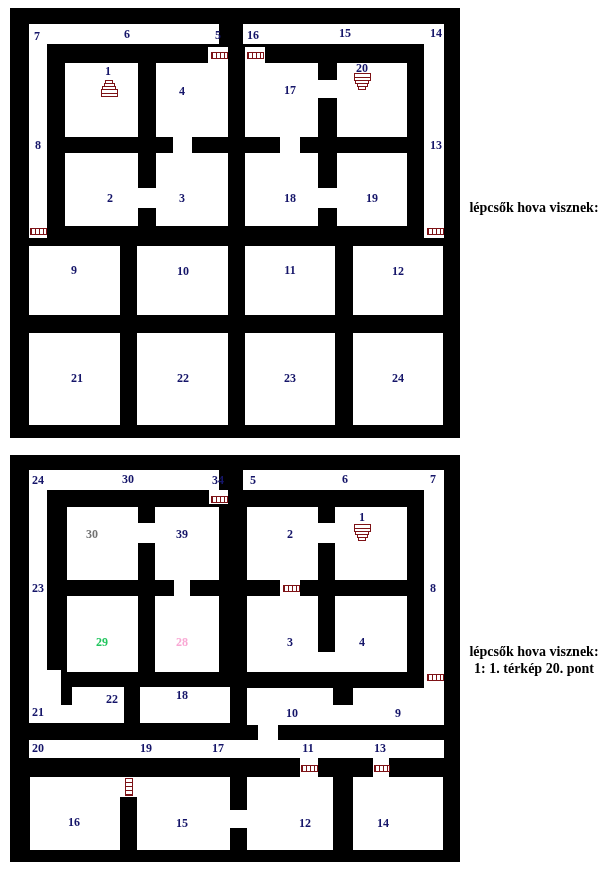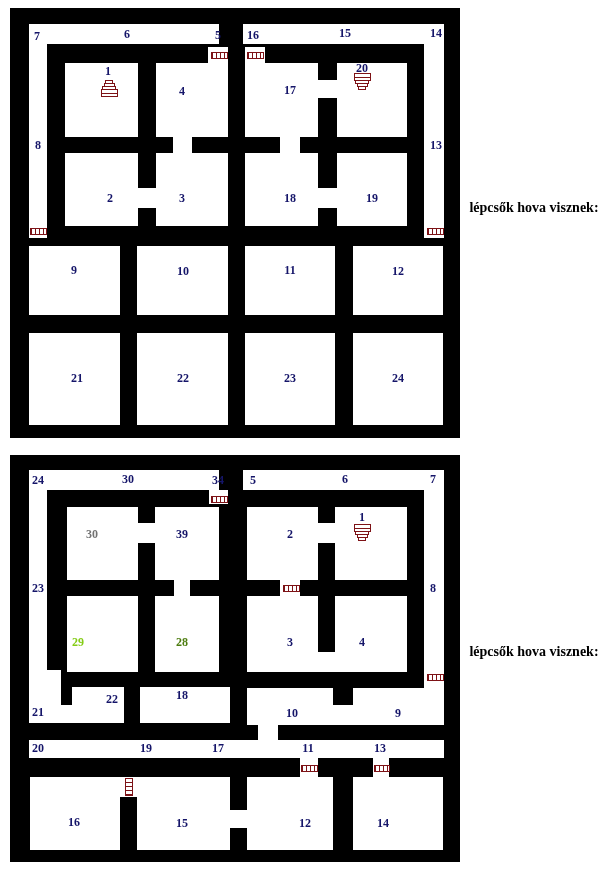--- a/index.html
+++ b/index.html
@@ -157,22 +157,22 @@
       <div class="pt-label" style="left: 208px; top: 25px; color: rgb(21, 21, 105);">34</div>
       <div class="pt-label" style="left: 243px; top: 25px; color: rgb(21, 21, 105);">5</div>
       <div class="pt-label" style="left: 335px; top: 24px; color: rgb(21, 21, 105);">6</div>
       <div class="pt-label" style="left: 423px; top: 24px; color: rgb(21, 21, 105);">7</div>
       <div class="pt-label" style="left: 28px; top: 133px; color: rgb(21, 21, 105);">23</div>
       <div class="pt-label" style="left: 423px; top: 133px; color: rgb(21, 21, 105);">8</div>
       <div class="pt-label" style="left: 82px; top: 79px; color: #737373;">30</div>
       <div class="pt-label" style="left: 172px; top: 79px; color: rgb(21, 21, 105);">39</div>
       <div class="pt-label" style="left: 280px; top: 79px; color: rgb(21, 21, 105);">2</div>
       <div class="pt-label" style="left: 352px; top: 62px; color: rgb(21, 21, 105);">1</div>
-      <div class="pt-label" style="left: 68px; top: 187px; color: #84cc16;">29</div>
-      <div class="pt-label" style="left: 172px; top: 187px; color: #4d7c0f;">28</div>
+      <div class="pt-label" style="left: 92px; top: 187px; color: #22c55e;">29</div>
+      <div class="pt-label" style="left: 172px; top: 187px; color: #f9a8d4;">28</div>
       <div class="pt-label" style="left: 280px; top: 187px; color: rgb(21, 21, 105);">3</div>
       <div class="pt-label" style="left: 352px; top: 187px; color: rgb(21, 21, 105);">4</div>
       <div class="pt-label" style="left: 28px; top: 257px; color: rgb(21, 21, 105);">21</div>
       <div class="pt-label" style="left: 102px; top: 244px; color: rgb(21, 21, 105);">22</div>
       <div class="pt-label" style="left: 172px; top: 240px; color: rgb(21, 21, 105);">18</div>
       <div class="pt-label" style="left: 282px; top: 258px; color: rgb(21, 21, 105);">10</div>
       <div class="pt-label" style="left: 388px; top: 258px; color: rgb(21, 21, 105);">9</div>
       <div class="pt-label" style="left: 28px; top: 293px; color: rgb(21, 21, 105);">20</div>
       <div class="pt-label" style="left: 136px; top: 293px; color: rgb(21, 21, 105);">19</div>
       <div class="pt-label" style="left: 208px; top: 293px; color: rgb(21, 21, 105);">17</div>
@@ -184,13 +184,14 @@
       <div class="pt-label" style="left: 373px; top: 368px; color: rgb(21, 21, 105);">14</div>
     </div>
   </div>
 
 <div class="legend" id="legend-1">
   <p>lépcsők hova visznek:</p>
 </div>
 
 <div class="legend" id="legend-2">
   <p>lépcsők hova visznek:</p>
+  <p>1: 1. térkép 20. pont</p>
 </div>
 
 </body></html>

